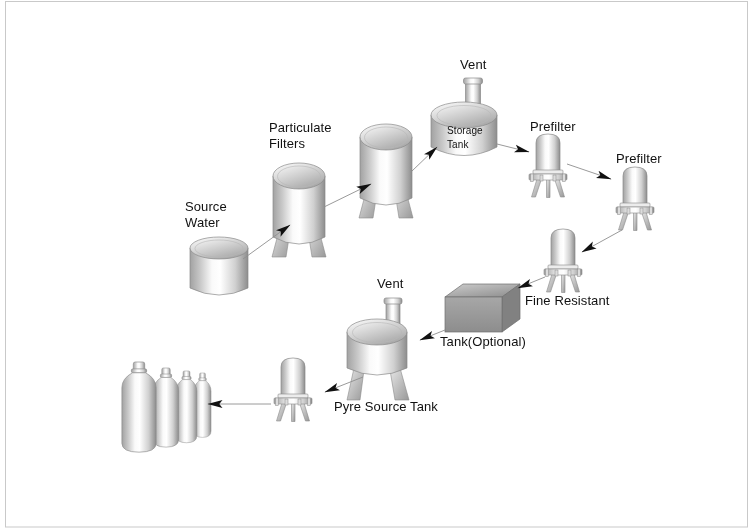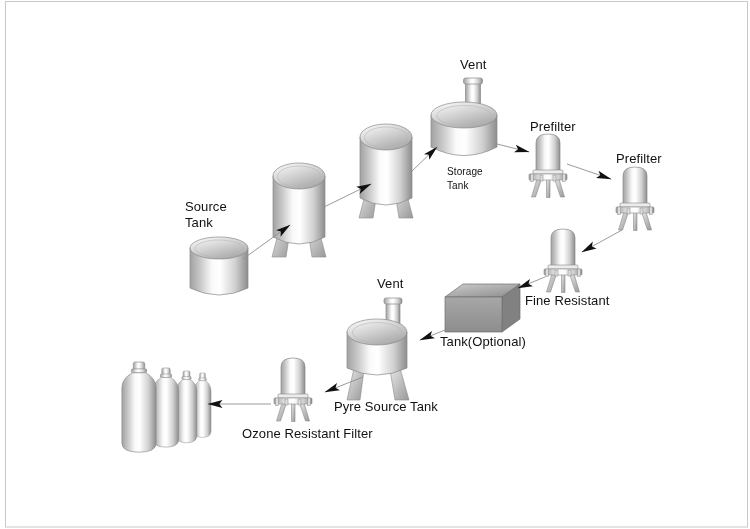--- a/index.html
+++ b/index.html
@@ -8,21 +8,21 @@
     font-family:"Liberation Sans",sans-serif;
   }
   .stage svg{position:absolute;left:0;top:0;}
   .lbl{
     position:absolute;
     font:13px/16px "Liberation Sans",sans-serif;
     color:var(--text,#111111);
     white-space:pre-line;
     letter-spacing:.1px;
   }
-  .lbl-sm{font:10px/14px "Liberation Sans",sans-serif;margin-top:41px;}
+  .lbl-sm{font:10px/14px "Liberation Sans",sans-serif;}
   
   .metal{fill:url(#gMetal);stroke:#8a8a8a;stroke-width:.7;}
   .top{fill:url(#gTop);stroke:#8a8a8a;stroke-width:.7;}
   .rim{fill:none;stroke:#b7b7b7;stroke-width:.6;}
   .leg{fill:url(#gLeg);stroke:#8a8a8a;stroke-width:.6;}
   .flange{fill:#ececec;stroke:#8a8a8a;stroke-width:.6;}
   .flange2{fill:url(#gMetal);stroke:#8a8a8a;stroke-width:.6;}
   .bolt{fill:#dcdcdc;stroke:#8a8a8a;stroke-width:.5;}
   .boxfront{fill:url(#gBoxFront);stroke:#6f6f6f;stroke-width:.7;}
   .boxtop{fill:url(#gBoxTop);stroke:#6f6f6f;stroke-width:.7;}
@@ -153,24 +153,25 @@
       <line class="flow-line" x1="567" y1="164" x2="611" y2="179"></line>
       <line class="flow-line" x1="622" y1="230" x2="582" y2="252"></line>
       <line class="flow-line" x1="545" y1="277" x2="518" y2="288"></line>
       <line class="flow-line" x1="445" y1="330" x2="420" y2="340"></line>
       <line class="flow-line" x1="363" y1="377" x2="325" y2="392"></line>
       <line class="flow-line" x1="271" y1="404" x2="208" y2="404"></line>
     </g>
   </svg>
 
   <div class="lbl" style="left:185px;top:199px">Source
-Tank</div>
+Water</div>
+  <div class="lbl" style="left:269px;top:120px">Particulate
+Filters</div>
   <div class="lbl" style="left:460px;top:57px">Vent</div>
   <div class="lbl lbl-sm" style="left:447px;top:124px">Storage
 Tank</div>
   <div class="lbl" style="left:530px;top:119px">Prefilter</div>
   <div class="lbl" style="left:616px;top:151px">Prefilter</div>
   <div class="lbl" style="left:525px;top:293px">Fine Resistant</div>
   <div class="lbl" style="left:440px;top:334px">Tank(Optional)</div>
   <div class="lbl" style="left:377px;top:276px">Vent</div>
   <div class="lbl" style="left:334px;top:399px">Pyre Source Tank</div>
-  <div class="lbl" style="left:242px;top:426px">Ozone Resistant Filter</div>
 </div>
 
 </body></html>

